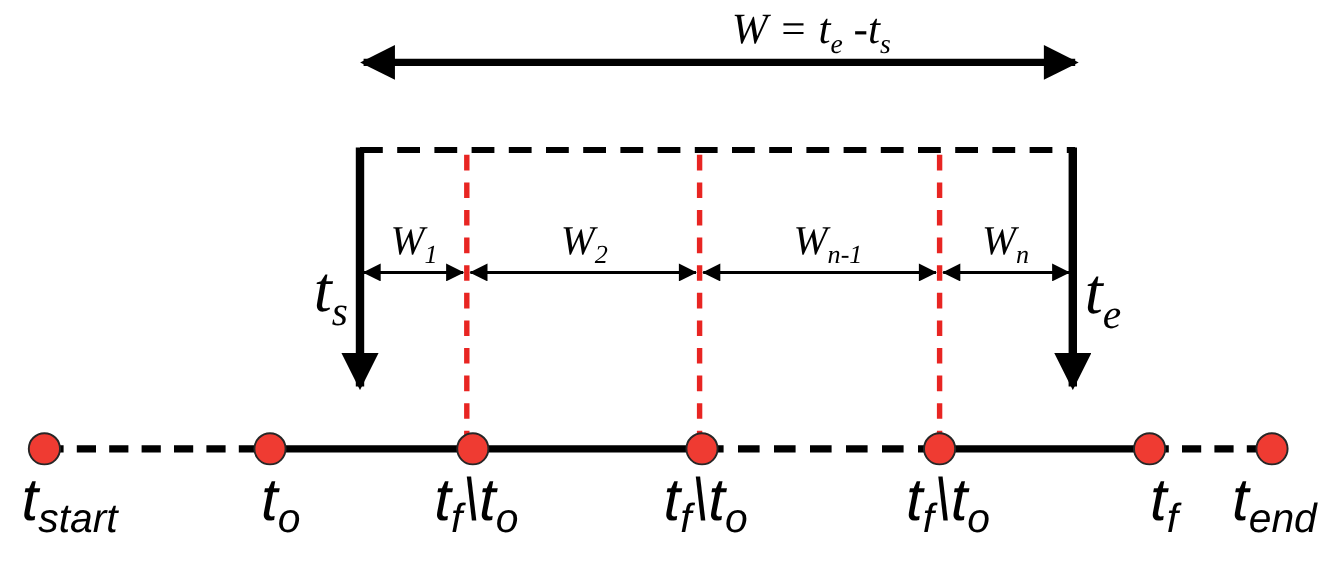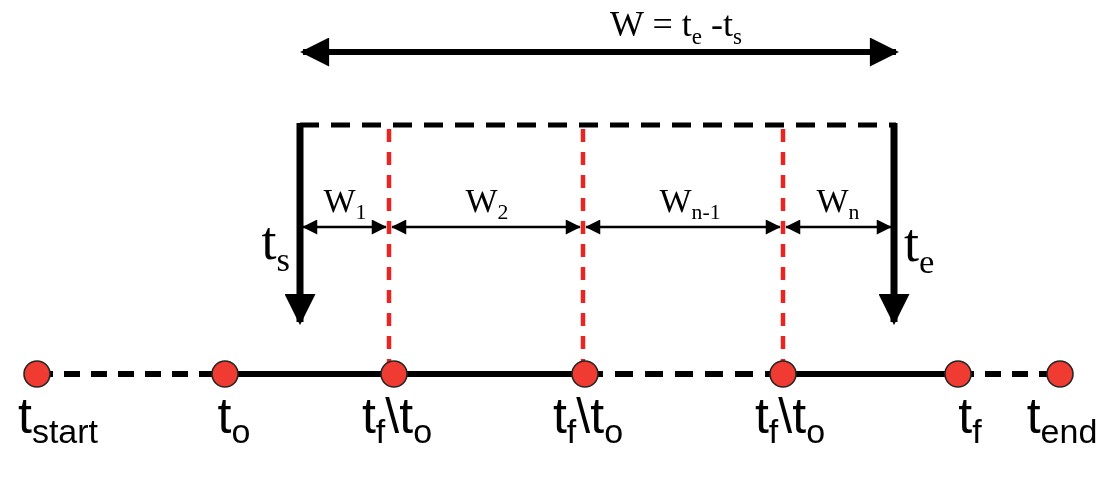--- a/index.html
+++ b/index.html
@@ -1,16 +1,16 @@
 <!DOCTYPE html>
 <html><head>
 <meta charset="utf-8">
 <style>
   html,body{margin:0;padding:0;background:#ffffff;}
-  .stage{position:relative;width:1102px;height:486px;background:#ffffff;overflow:hidden;}
+  .stage{position:relative;width:1102px;height:486px;background:#ffffff;overflow:hidden;font-style:italic;}
   svg{display:block;}
   text{fill:#000000;}
   .serif{font-family:"Liberation Serif", serif;}
   .sans{font-family:"Liberation Sans", sans-serif;}
   .mid{text-anchor:middle;}
   .end{text-anchor:end;}
   .t36{font-size:36px;}
   .t34{font-size:34px;}
   .t54{font-size:54px;}
   .t50{font-size:50px;}

